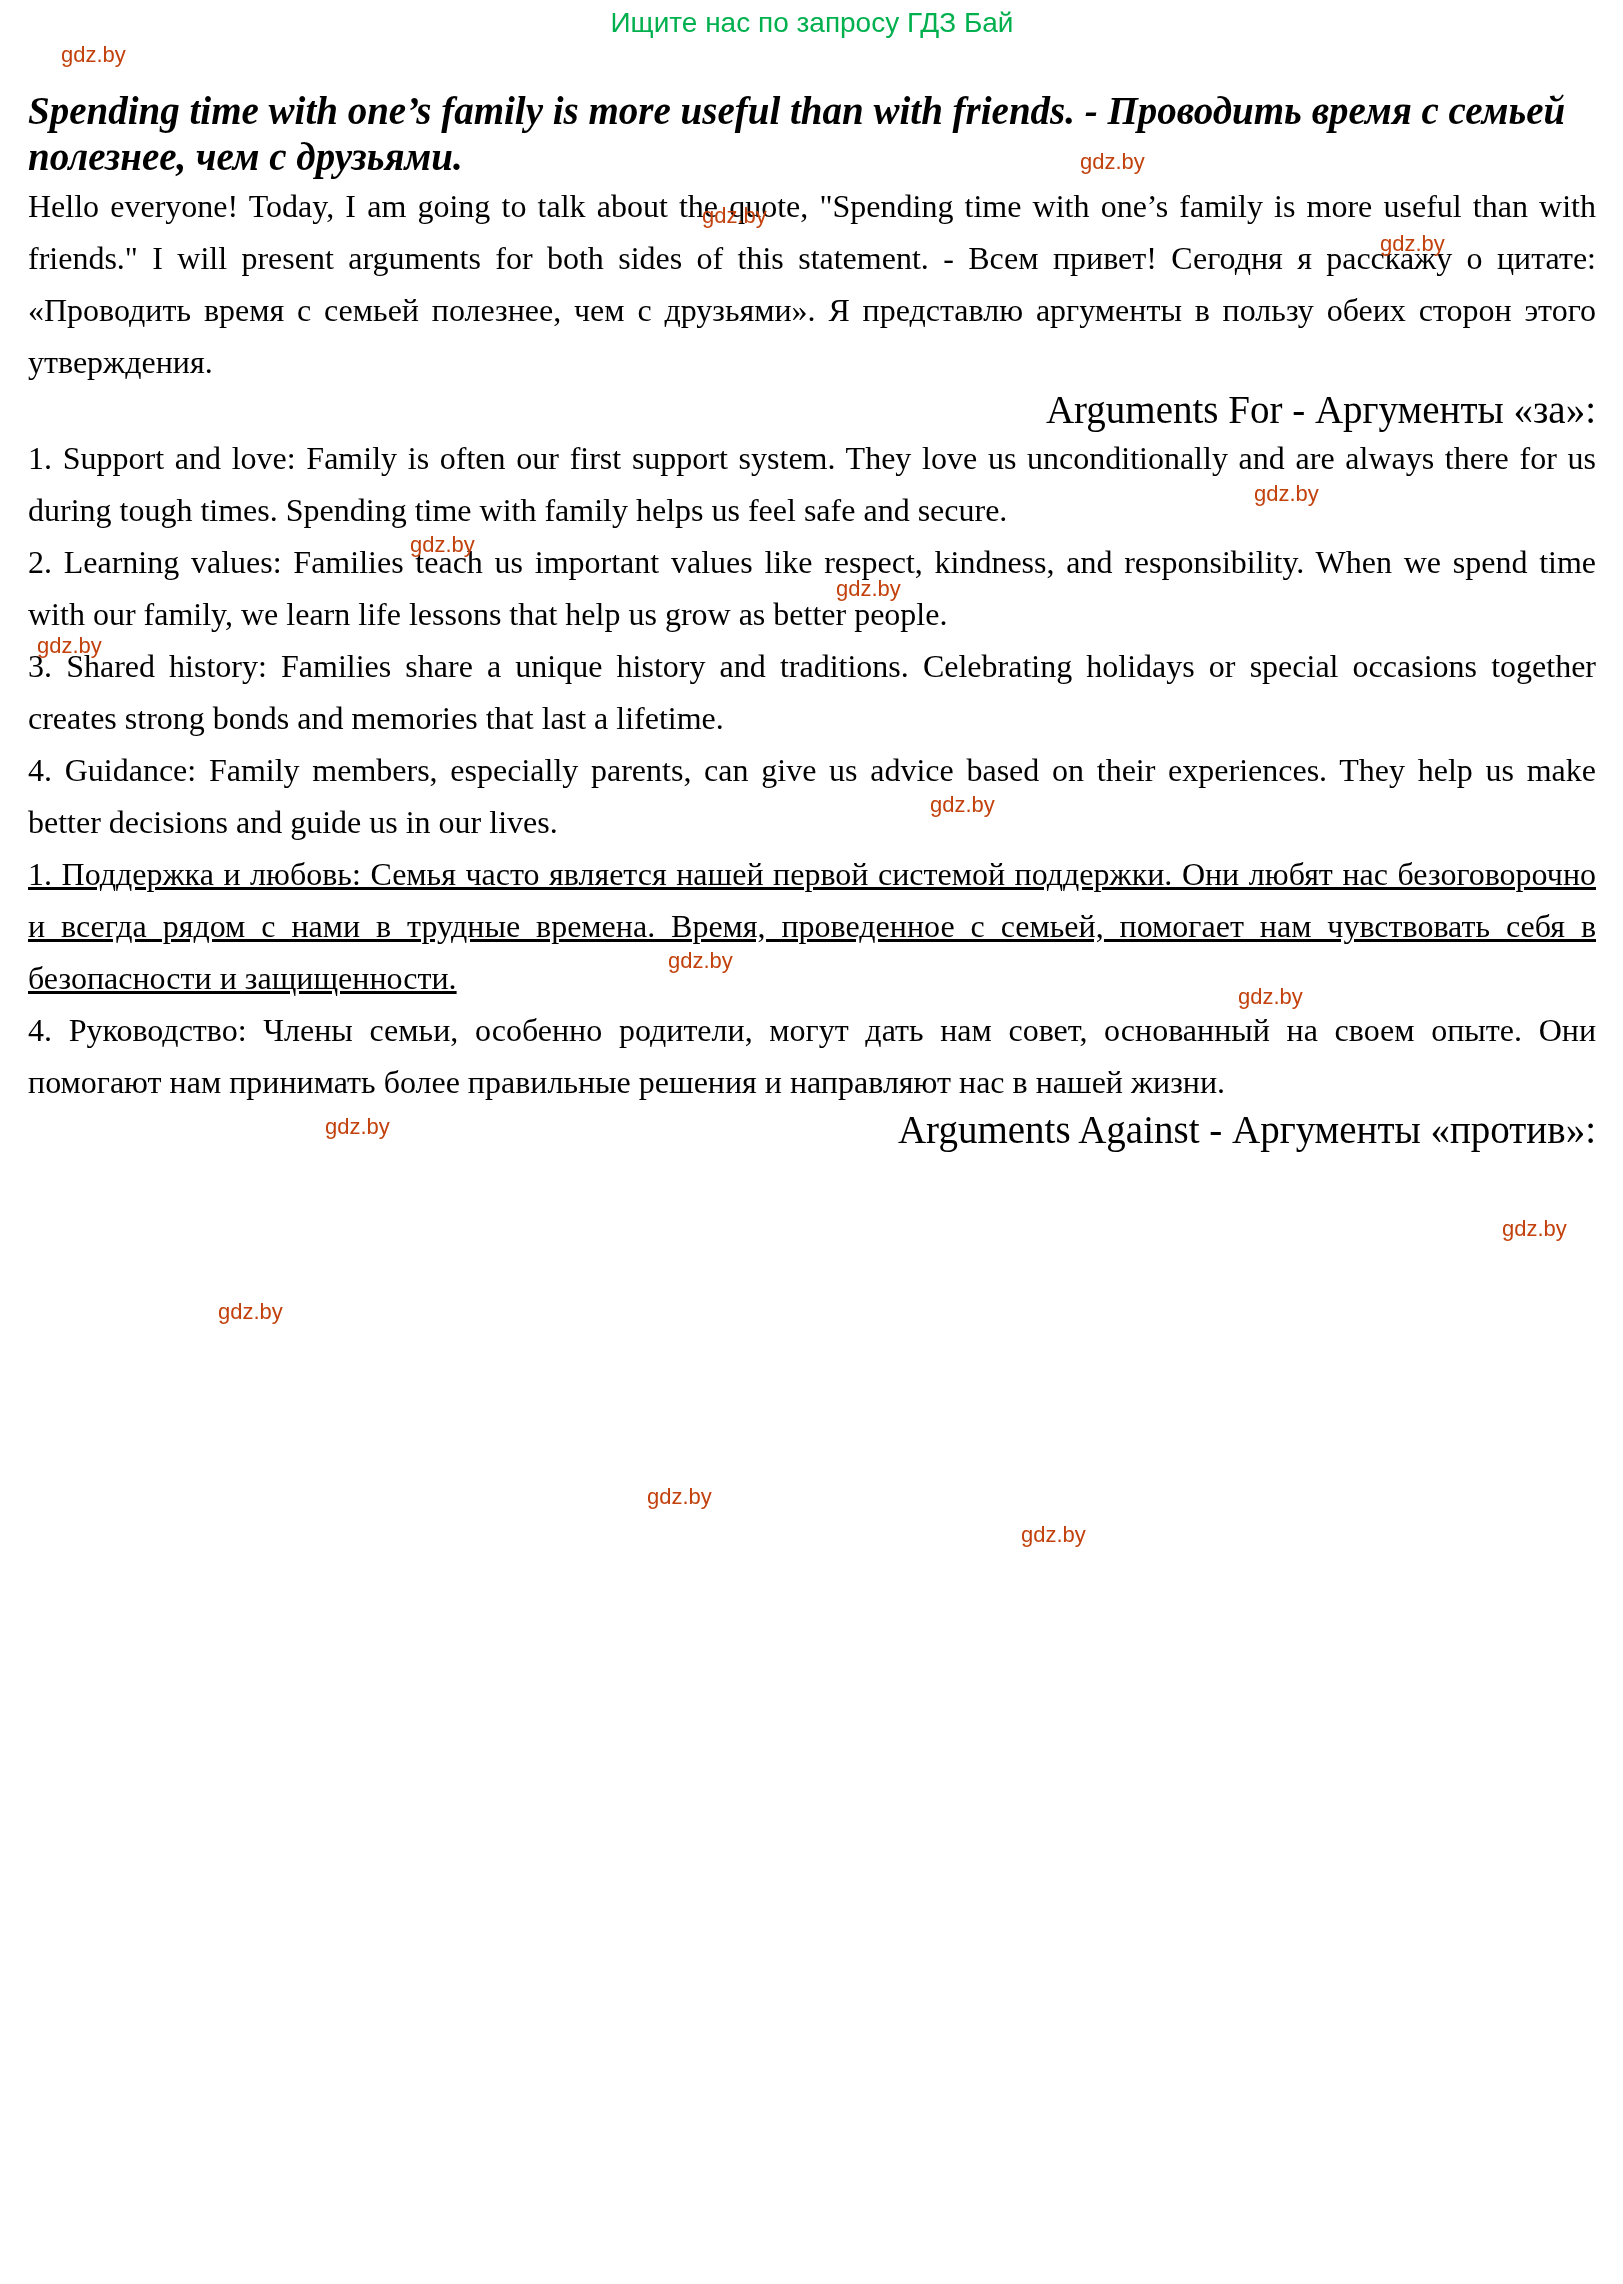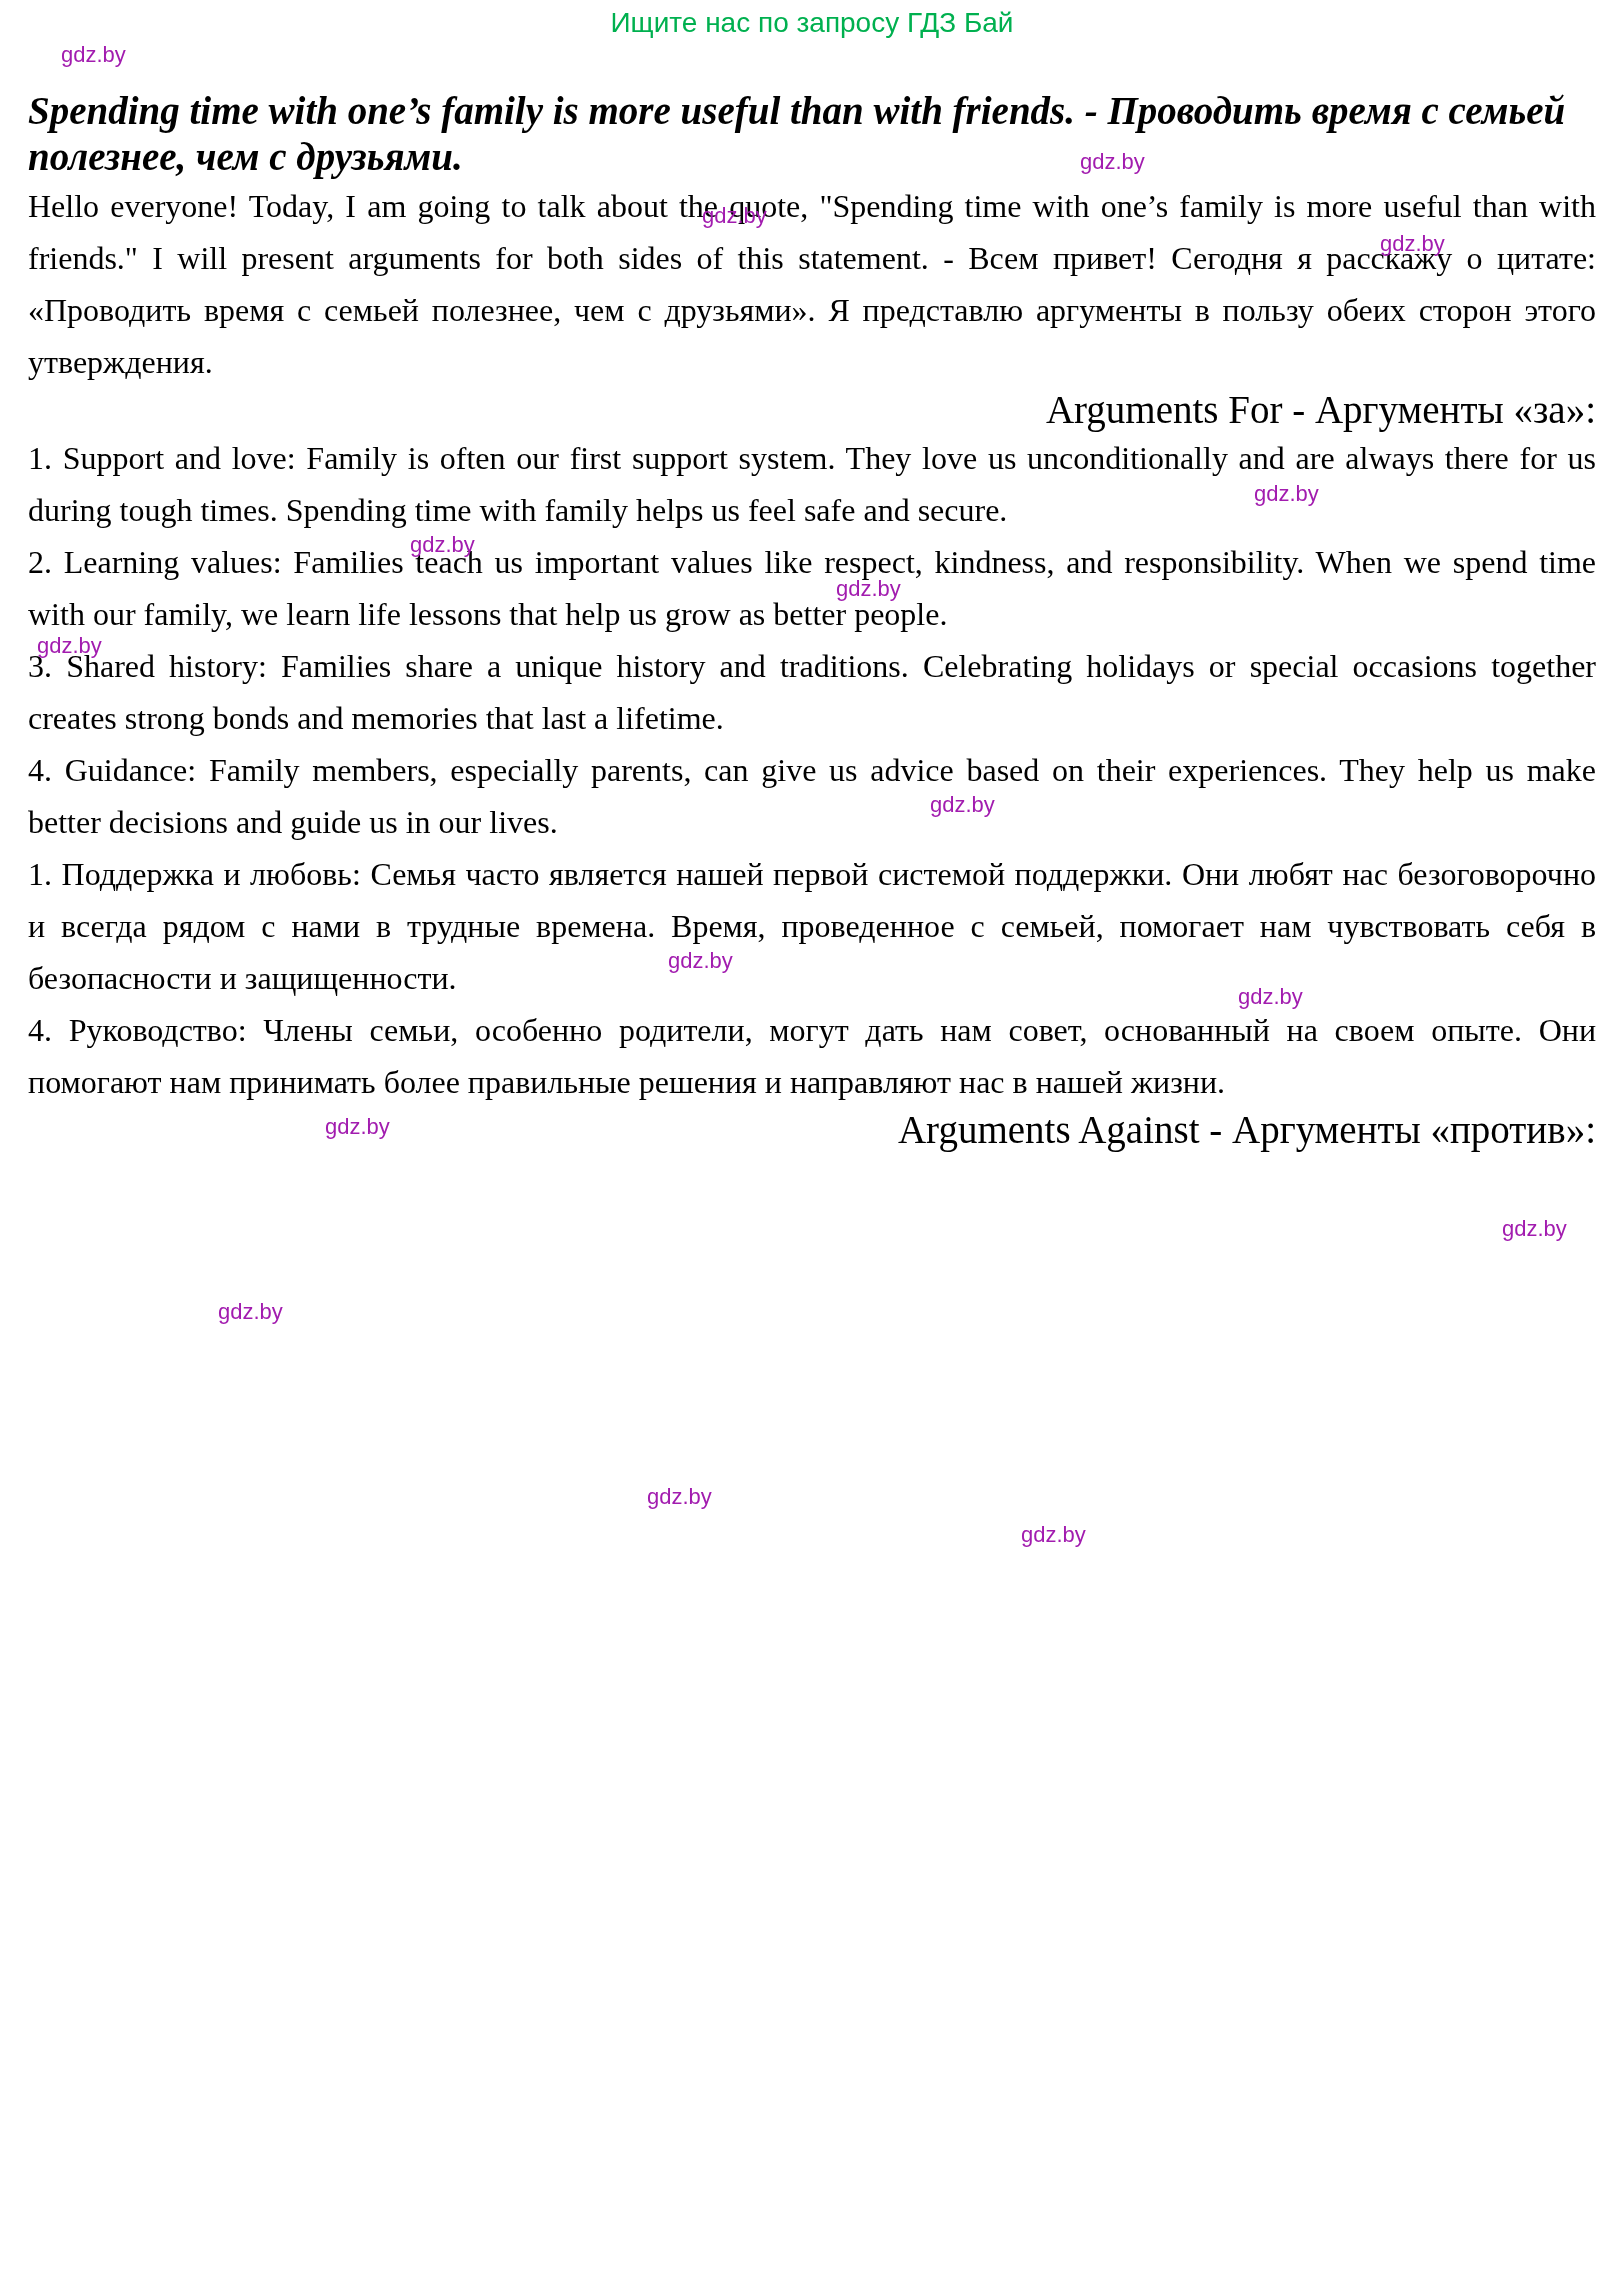--- a/index.html
+++ b/index.html
@@ -49,27 +49,27 @@
     font-size: 39px;
     font-weight: normal;
     line-height: 44px;
     margin: 0;
     text-align: right;
   }
   .mt-intro   { margin-top: 65px; }
   .mt-head    { margin-top: 62px; }
   .mt-first   { margin-top: 63px; }
   .mt-item    { margin-top: 32px; }
-  .mt-ru      { margin-top: 67px; }
+  .mt-ru      { margin-top: 67px; text-decoration: underline; }
   .mt-against { margin-top: 100px; }
   .wm {
     position: absolute;
     font-family: "Liberation Sans", sans-serif;
     font-size: 22px;
-    color: #a21caf;
+    color: #c2410c;
     white-space: nowrap;
     pointer-events: none;
   }
   .footer {
     position: absolute;
     left: 0;
     right: 0;
     top: 2226px;
     text-align: center;
     font-family: "Liberation Sans", sans-serif;

